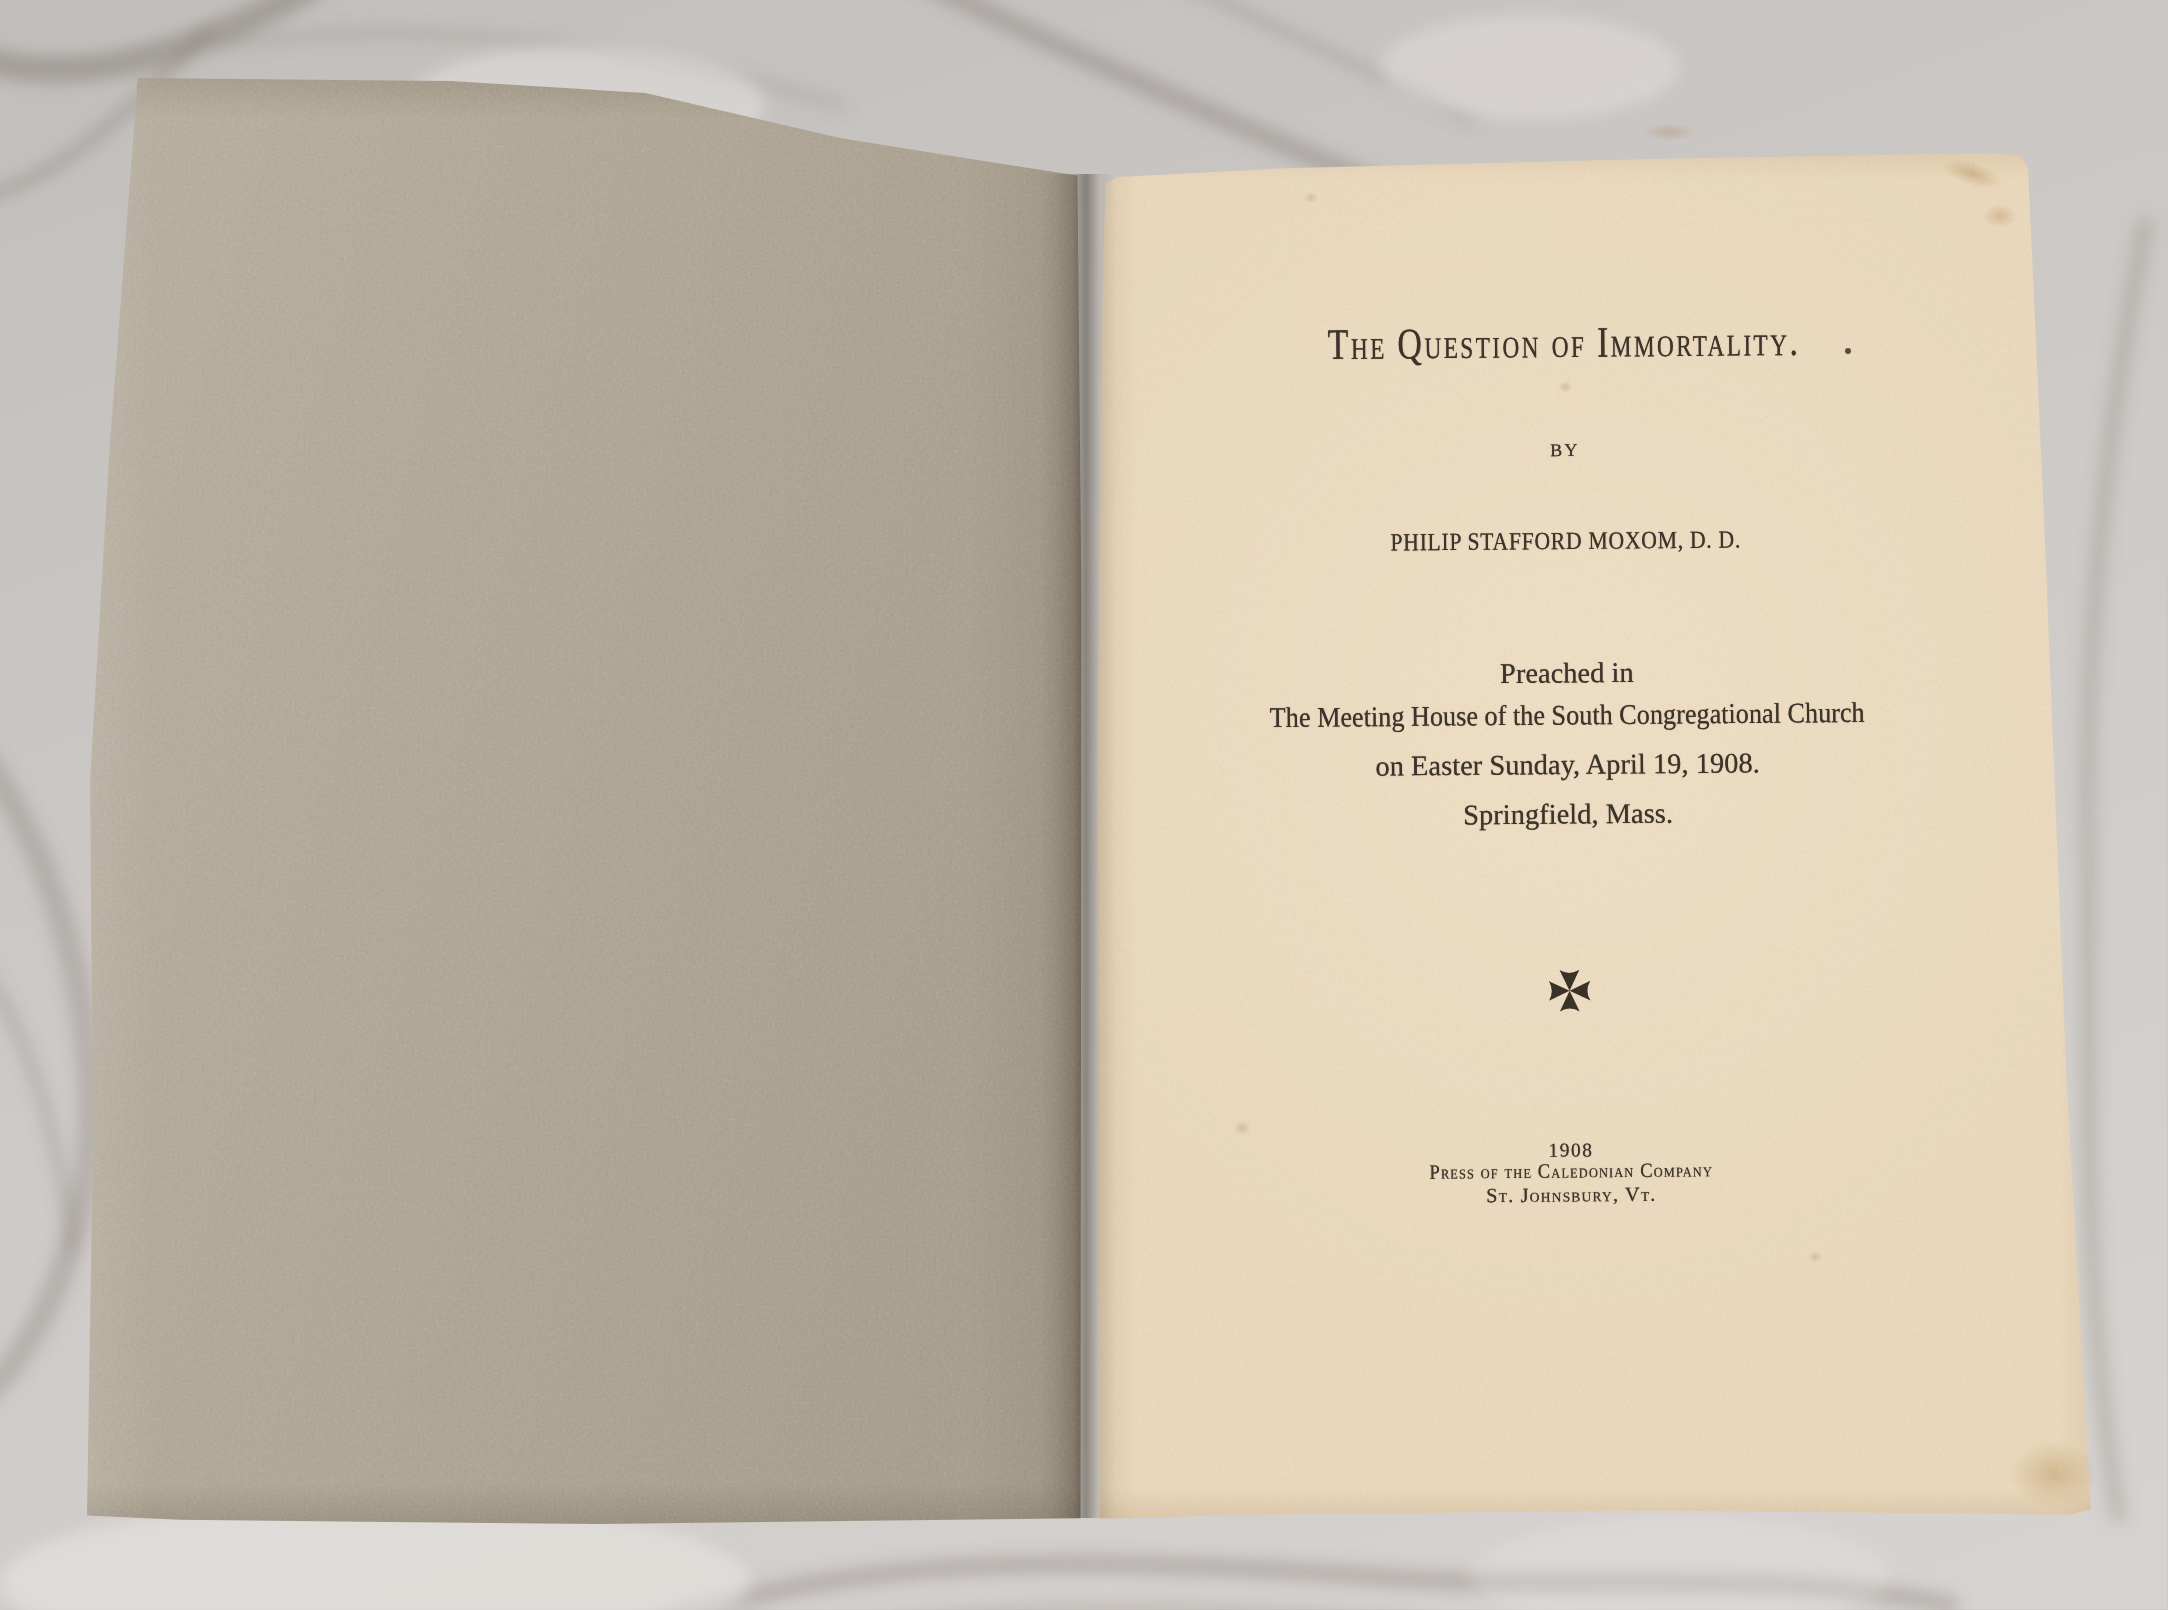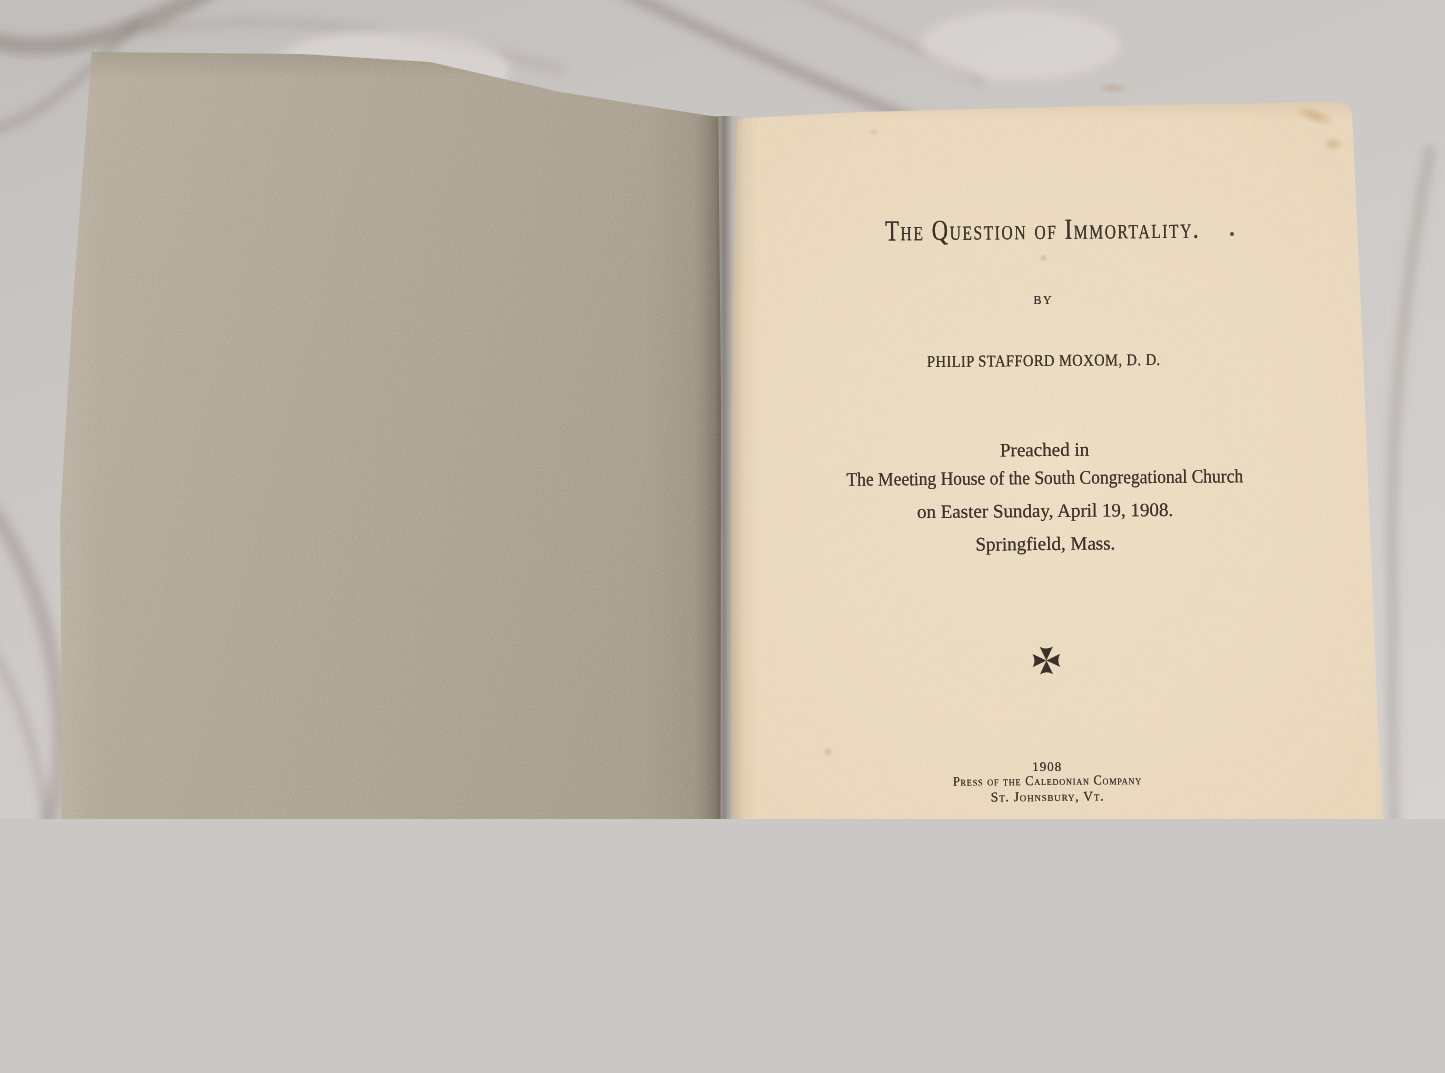--- a/index.html
+++ b/index.html
@@ -1,16 +1,16 @@
 <!DOCTYPE html>
 <html><head>
 <meta charset="utf-8">
 <style>
   html,body{margin:0;padding:0;background:#cbc7c4;}
-  .scene{position:relative;width:1445px;height:819px;overflow:hidden;
+  .scene{position:relative;width:1445px;height:1073px;overflow:hidden;
          background:linear-gradient(160deg,#c2bebb 0%,#cdc9c6 45%,#d7d3d0 100%);
          font-family:"Liberation Serif",serif;}
   .marble{position:absolute;left:0;top:0;z-index:0;}
   .page{position:absolute;z-index:1;}
   .page-left{left:55px;top:50px;width:670px;height:968px;
     background:
       linear-gradient(105deg,rgba(255,255,255,.10) 0%,rgba(255,255,255,0) 38%,rgba(80,68,55,.10) 86%),
       linear-gradient(to right,rgba(255,255,255,.10) 0%,rgba(255,255,255,0) 7%),
       linear-gradient(to left,rgba(70,58,45,.30) 0%,rgba(70,58,45,.10) 3%,rgba(70,58,45,0) 12%),
       linear-gradient(to bottom,rgba(90,78,62,.22) 0%,rgba(90,78,62,0) 3%),

